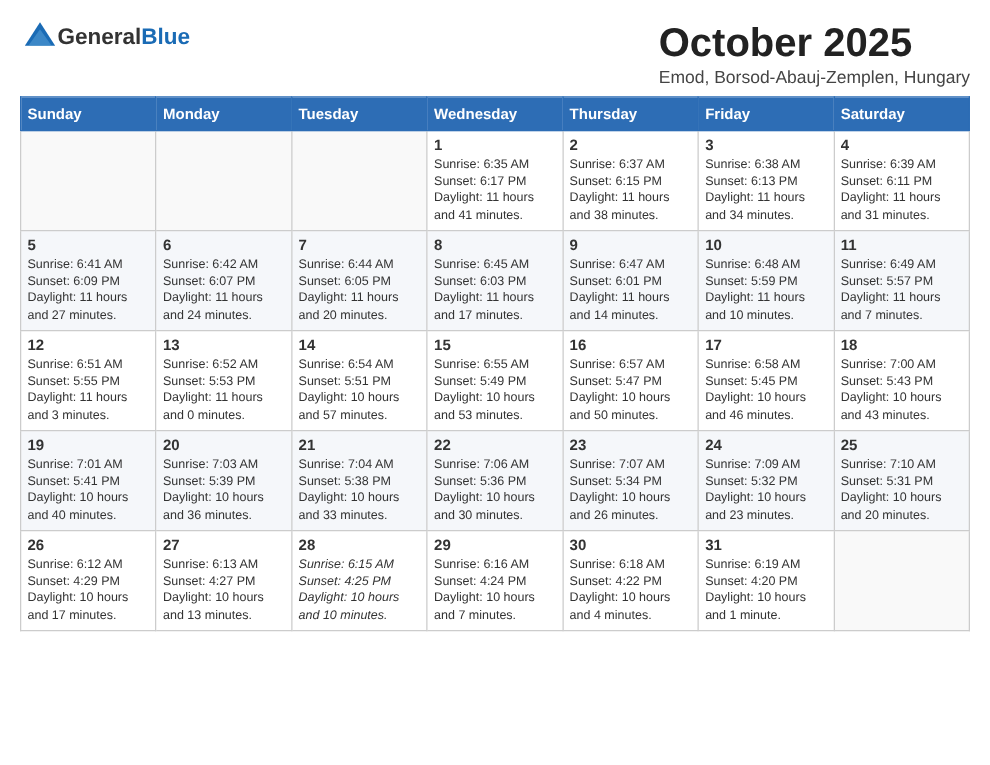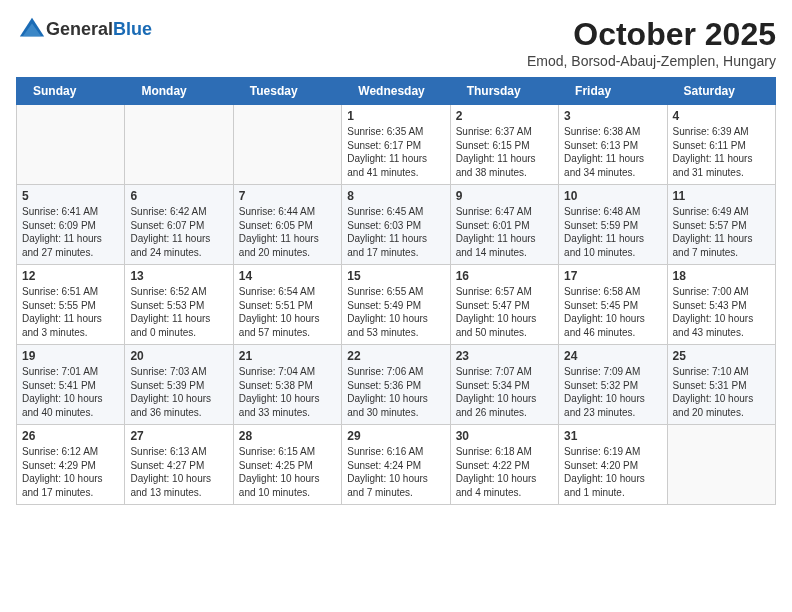--- a/index.html
+++ b/index.html
@@ -34,41 +34,41 @@
       font-size: 18px;
       font-weight: bold;
       color: #1a6bb5;
     }
     .logo-icon {
       width: 28px;
       height: 28px;
       margin-left: 2px;
     }
     .title-area {
-      text-align: right;
+      text-align: left;
     }
     .month-title {
       font-size: 32px;
       font-weight: bold;
       color: #222;
     }
     .subtitle {
       font-size: 14px;
       color: #444;
     }
     table {
       width: 100%;
       border-collapse: collapse;
       font-size: 11px;
     }
     thead tr th {
       background-color: #2d6db5;
       color: #fff;
       text-align: left;
-      padding: 6px 16px;
+      padding: 6px 5px;
       font-size: 12px;
       font-weight: bold;
       border: 1px solid #2d6db5;
     }
     tbody tr td {
       vertical-align: top;
       border: 1px solid #ccc;
       padding: 4px 5px;
       width: calc(100% / 7);
       min-height: 80px;
@@ -240,21 +240,21 @@
       </tr>
       <tr>
         <td><span class="day-num">26</span><span class="day-info" style="white-space: pre-line;">Sunrise: 6:12 AM
 Sunset: 4:29 PM
 Daylight: 10 hours
 and 17 minutes.</span></td>
         <td><span class="day-num">27</span><span class="day-info" style="white-space: pre-line;">Sunrise: 6:13 AM
 Sunset: 4:27 PM
 Daylight: 10 hours
 and 13 minutes.</span></td>
-        <td><span class="day-num">28</span><span class="day-info" style="white-space: pre-line;">Sunrise: 6:15 AM
+        <td><span class="day-num">28</span><span class="day-info" style="white-space: pre-line; font-style: italic;">Sunrise: 6:15 AM
 Sunset: 4:25 PM
 Daylight: 10 hours
 and 10 minutes.</span></td>
         <td><span class="day-num">29</span><span class="day-info" style="white-space: pre-line;">Sunrise: 6:16 AM
 Sunset: 4:24 PM
 Daylight: 10 hours
 and 7 minutes.</span></td>
         <td><span class="day-num">30</span><span class="day-info" style="white-space: pre-line;">Sunrise: 6:18 AM
 Sunset: 4:22 PM
 Daylight: 10 hours

